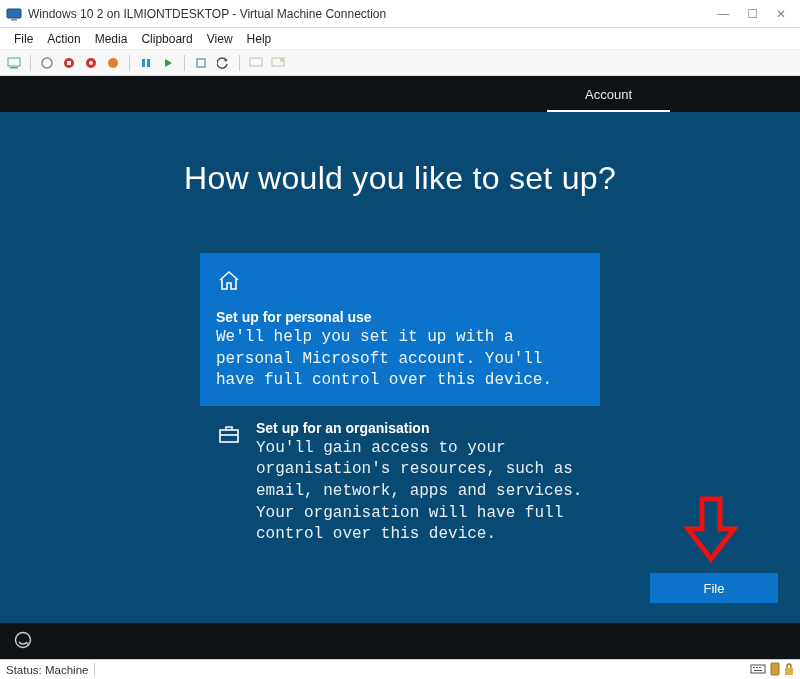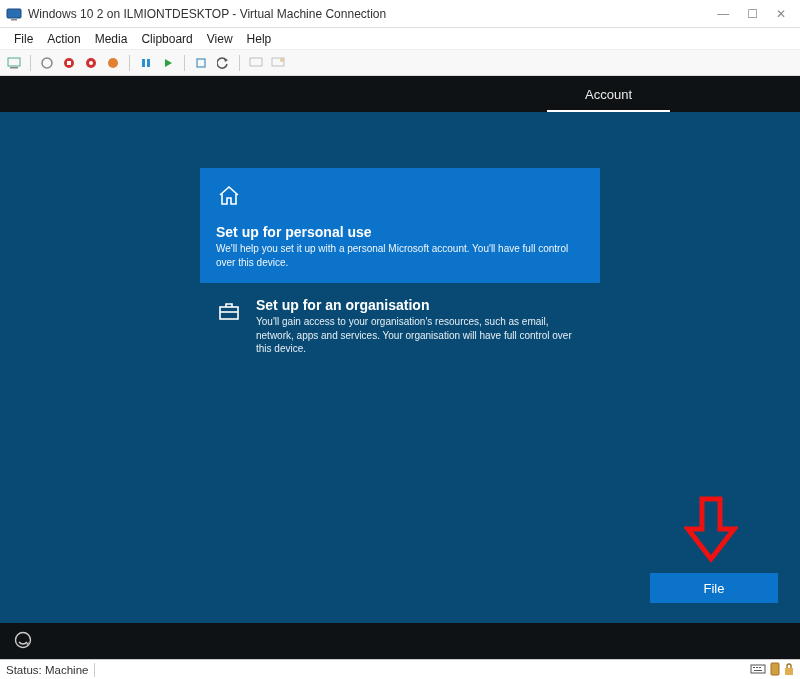--- a/index.html
+++ b/index.html
@@ -115,21 +115,21 @@
       background: #0b73c9;
       flex-direction: column;
     }
     .opt .opt-icon {
       width: 26px; height: 26px; flex-shrink: 0;
       display: flex; align-items: flex-start; justify-content: center;
       margin-top: 2px;
     }
     .opt .opt-text { flex: 1; }
     .opt .opt-title { font-size: 14px; font-weight: 600; margin-bottom: 2px; }
-    .opt .opt-desc { font-size: 10px; line-height: 1.35; color: #e6eef5; }
+    .opt .opt-desc { font-size: 16px; line-height: 1.35; color: #e6eef5; font-family: Liberation Mono, monospace; }
     .opt.selected .opt-desc { color: #f0f6fb; }
 
     
     .next-btn {
       position: absolute;
       right: 22px;
       bottom: 20px;
       width: 128px;
       height: 30px;
       background: #0b73c9;
@@ -269,20 +269,21 @@
       </svg>
     </span>
 </div>
 
 <div class="vm-content">
   <div class="oobe-top">
     <div class="oobe-tab">Account</div>
   </div>
 
   <div class="oobe-main">
+    <h1 class="oobe-title">How would you like to set up?</h1>
 
     <div class="options">
       <div class="opt selected">
         <div class="opt-icon">
           <svg width="24" height="24" viewBox="0 0 24 24" fill="none" stroke="#fff" stroke-width="1.6">
             <path d="M3 11 L12 3 L21 11"></path>
             <path d="M5 10 V20 H10 V14 H14 V20 H19 V10"></path>
           </svg>
         </div>
         <div class="opt-text">

